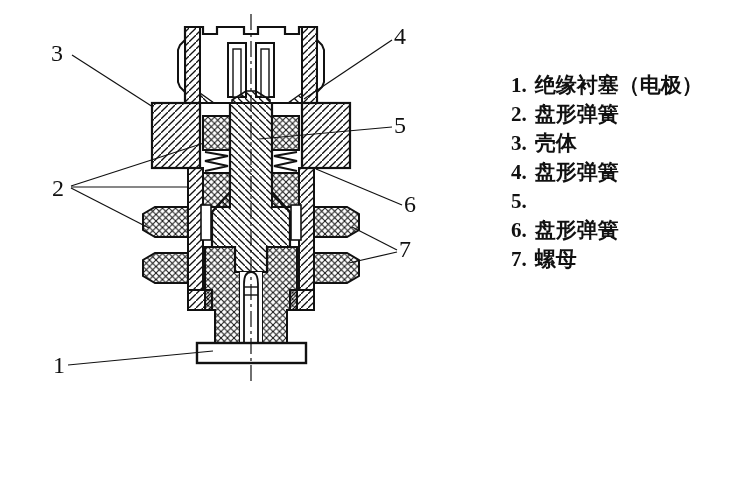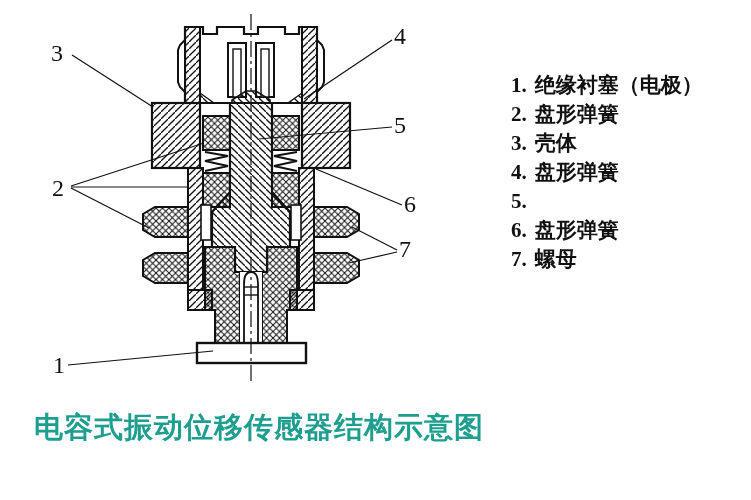--- a/index.html
+++ b/index.html
@@ -173,15 +173,14 @@
     <div class="row">
       <span class="num">6.</span>
       <span>盘形弹簧</span>
     </div>
     <div class="row">
       <span class="num">7.</span>
       <span>螺母</span>
     </div>
   </div>
 
-  <div class="caption">电容式振动位移传感器结构示意图</div>
 
 </div>
 
 </body></html>

